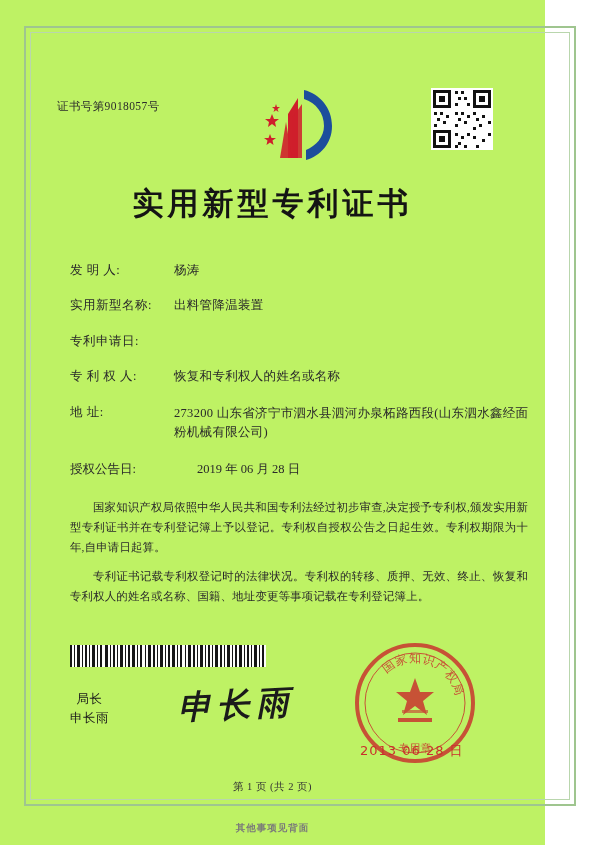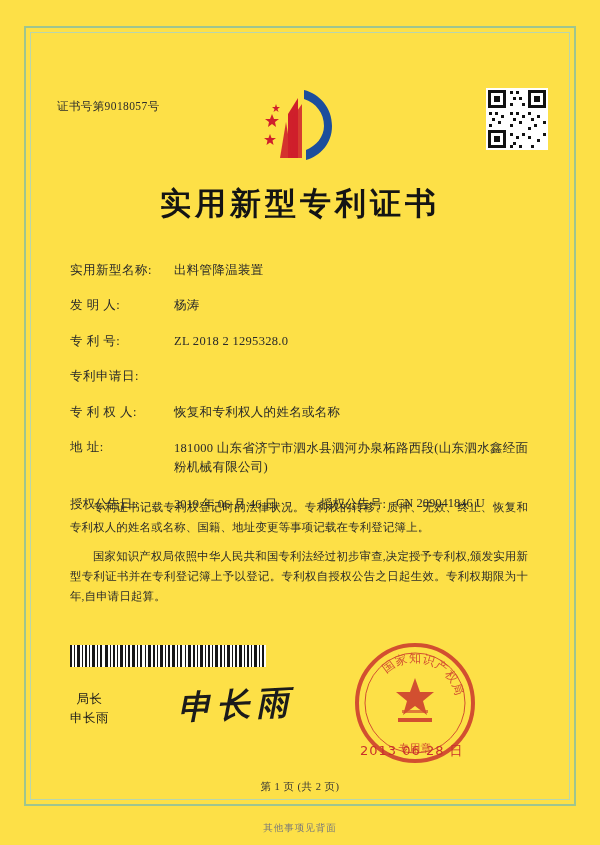--- a/index.html
+++ b/index.html
@@ -12,23 +12,23 @@
     height: 845px;
     font-family: "Liberation Serif", serif;
     color: #1a1a1a;
     position: relative;
     overflow: hidden;
   }
 
   .page {
     position: absolute;
     left: 0; top: 0;
-    width: 600px;
+    width: 545px;
     height: 845px;
-    background: #fde047;
+    background: #bef264;
   }
 
   
   .border-outer {
     position: absolute;
     left: 24px; top: 26px;
     width: 552px; height: 780px;
     border: 2px solid #9fc58f;
     box-sizing: border-box;
   }
@@ -111,21 +111,21 @@
     letter-spacing: 0.3px;
   }
   .field-row.addr .field-value { line-height: 1.55; }
 
   .split-row {
     display: flex;
     align-items: flex-start;
     margin-bottom: 14px;
     font-size: 12.5px;
   }
-  .split-row .seg { display: flex; }
+  .split-row .seg { display: flex; gap: 23px; }
   .split-row .seg.left { flex: 0 0 250px; }
   .split-row .seg .lbl { width: 104px; flex: 0 0 104px; white-space: nowrap; }
   .split-row .seg.right .lbl { width: auto; flex: 0 0 auto; margin-right: 10px; }
 
   
   .paras {
     position: absolute;
     left: 70px; top: 498px;
     width: 458px;
     font-size: 11.4px;
@@ -191,20 +191,21 @@
     color: #333;
     letter-spacing: 0.5px;
   }
   .back-note {
     position: absolute;
     left: 0; right: 0; top: 822px;
     text-align: center;
     font-size: 9.5px;
     color: #7a7a7a;
     letter-spacing: 1px;
+    font-weight: bold;
   }
 </style>
 </head>
 <body>
 
 <div class="page">
 
   <div class="border-outer"></div>
   <div class="border-inner"></div>
   <div class="corner tl"></div>
@@ -278,58 +279,50 @@
         <rect x="33" y="57" width="3" height="3"></rect>
           <rect x="24" y="57" width="3" height="3"></rect>
       </g>
     </svg>
   </div>
 
   <div class="title">实用新型专利证书</div>
 
   <div class="fields">
     <div class="field-row">
+      <div class="field-label">发 明 人:</div>
+      <div class="field-value">杨涛</div>
+    </div>
+    <div class="field-row">
       <div class="field-label">实用新型名称:</div>
       <div class="field-value">出料管降温装置</div>
-    </div>
-    <div class="field-row">
-      <div class="field-label">发 明 人:</div>
-      <div class="field-value">杨涛</div>
-    </div>
-    <div class="field-row">
-      <div class="field-label">专 利 号:</div>
-      <div class="field-value">ZL 2018 2 1295328.0</div>
     </div>
     <div class="field-row">
       <div class="field-label">专利申请日:</div>
     </div>
     <div class="field-row">
       <div class="field-label">专 利 权 人:</div>
       <div class="field-value">恢复和专利权人的姓名或名称</div>
     </div>
     <div class="field-row addr">
       <div class="field-label">地 址:</div>
-      <div class="field-value">181000 山东省济宁市泗水县泗河办泉柘路西段(山东泗水鑫经面粉机械有限公司)</div>
+      <div class="field-value">273200 山东省济宁市泗水县泗河办泉柘路西段(山东泗水鑫经面粉机械有限公司)</div>
     </div>
 
     <div class="split-row">
       <div class="seg left">
         <div class="lbl">授权公告日:</div>
-        <div>2019 年 06 月 46 日</div>
+        <div>2019 年 06 月 28 日</div>
       </div>
-      <div class="seg right">
-        <div class="lbl">授权公告号:</div>
-        <div>CN 209041846 U</div>
-      </div>
     </div>
   </div>
 
   <div class="paras">
+    <p>国家知识产权局依照中华人民共和国专利法经过初步审查,决定授予专利权,颁发实用新型专利证书并在专利登记簿上予以登记。专利权自授权公告之日起生效。专利权期限为十年,自申请日起算。</p>
     <p>专利证书记载专利权登记时的法律状况。专利权的转移、质押、无效、终止、恢复和专利权人的姓名或名称、国籍、地址变更等事项记载在专利登记簿上。</p>
-    <p>国家知识产权局依照中华人民共和国专利法经过初步审查,决定授予专利权,颁发实用新型专利证书并在专利登记簿上予以登记。专利权自授权公告之日起生效。专利权期限为十年,自申请日起算。</p>
   </div>
 
   <div class="barcode">
     <svg width="196" height="22" viewBox="0 0 196 22" shape-rendering="crispEdges">
       <rect width="196" height="22" fill="#fdfdfb"></rect>
       <g fill="#151515">
         <rect x="0" y="0" width="2" height="22"></rect>
           <rect x="4" y="0" width="1" height="22"></rect>
         <rect x="7" y="0" width="3" height="22"></rect>
           <rect x="12" y="0" width="1" height="22"></rect>

